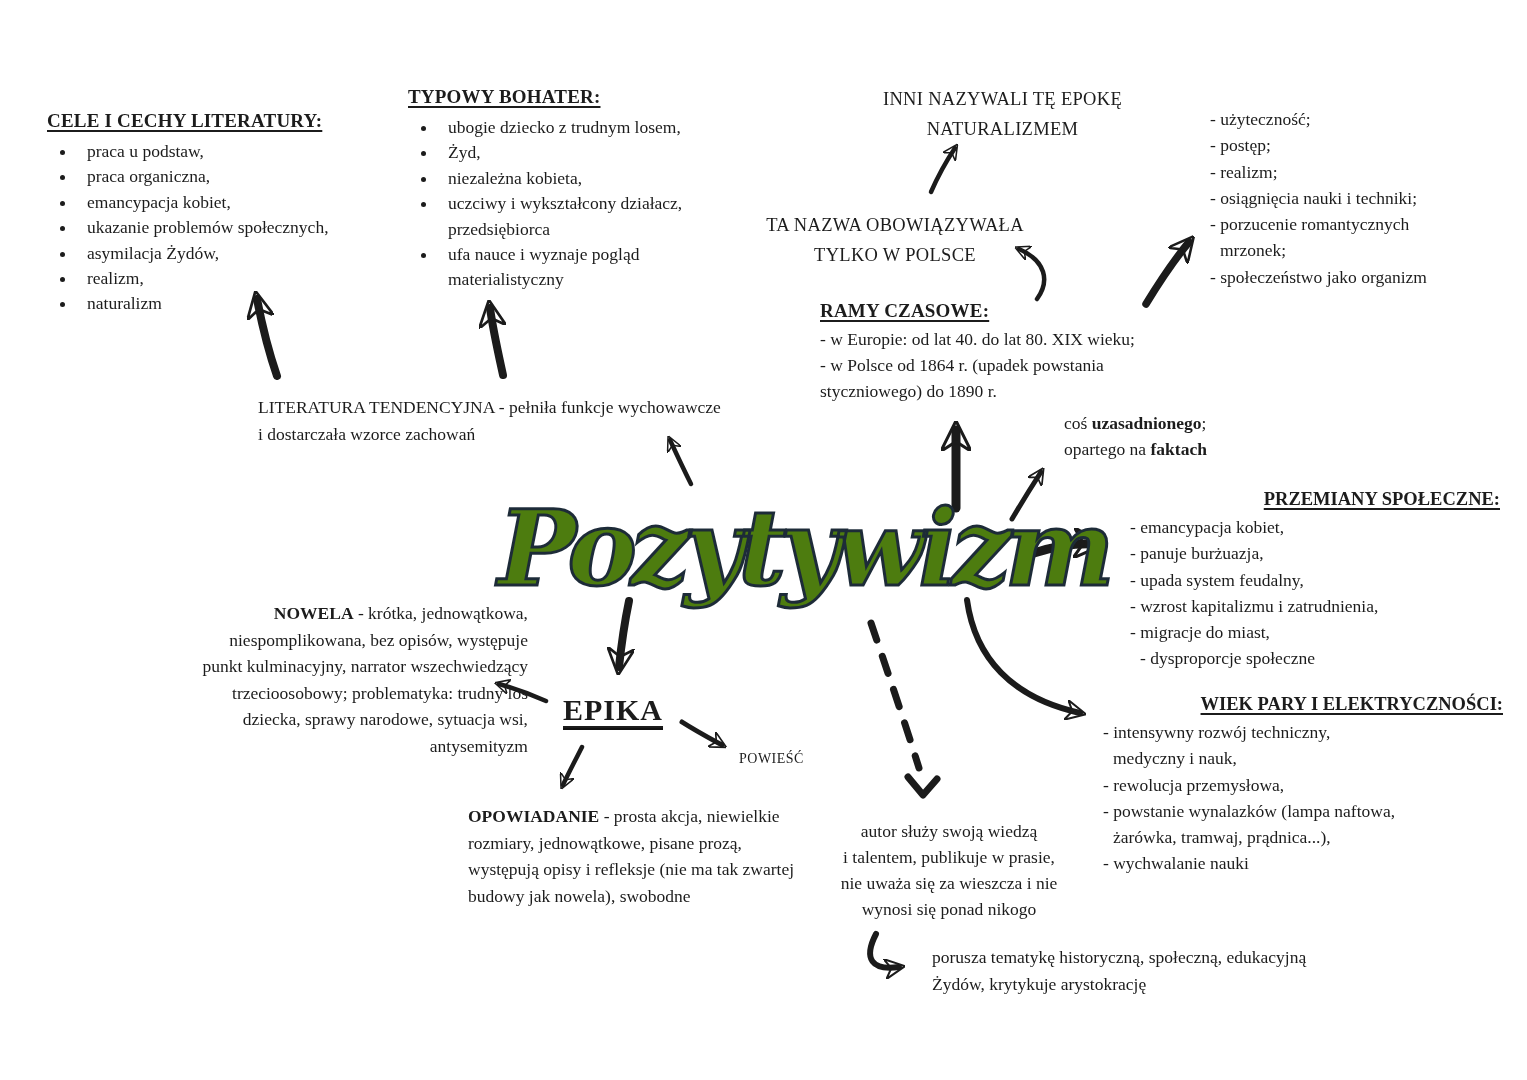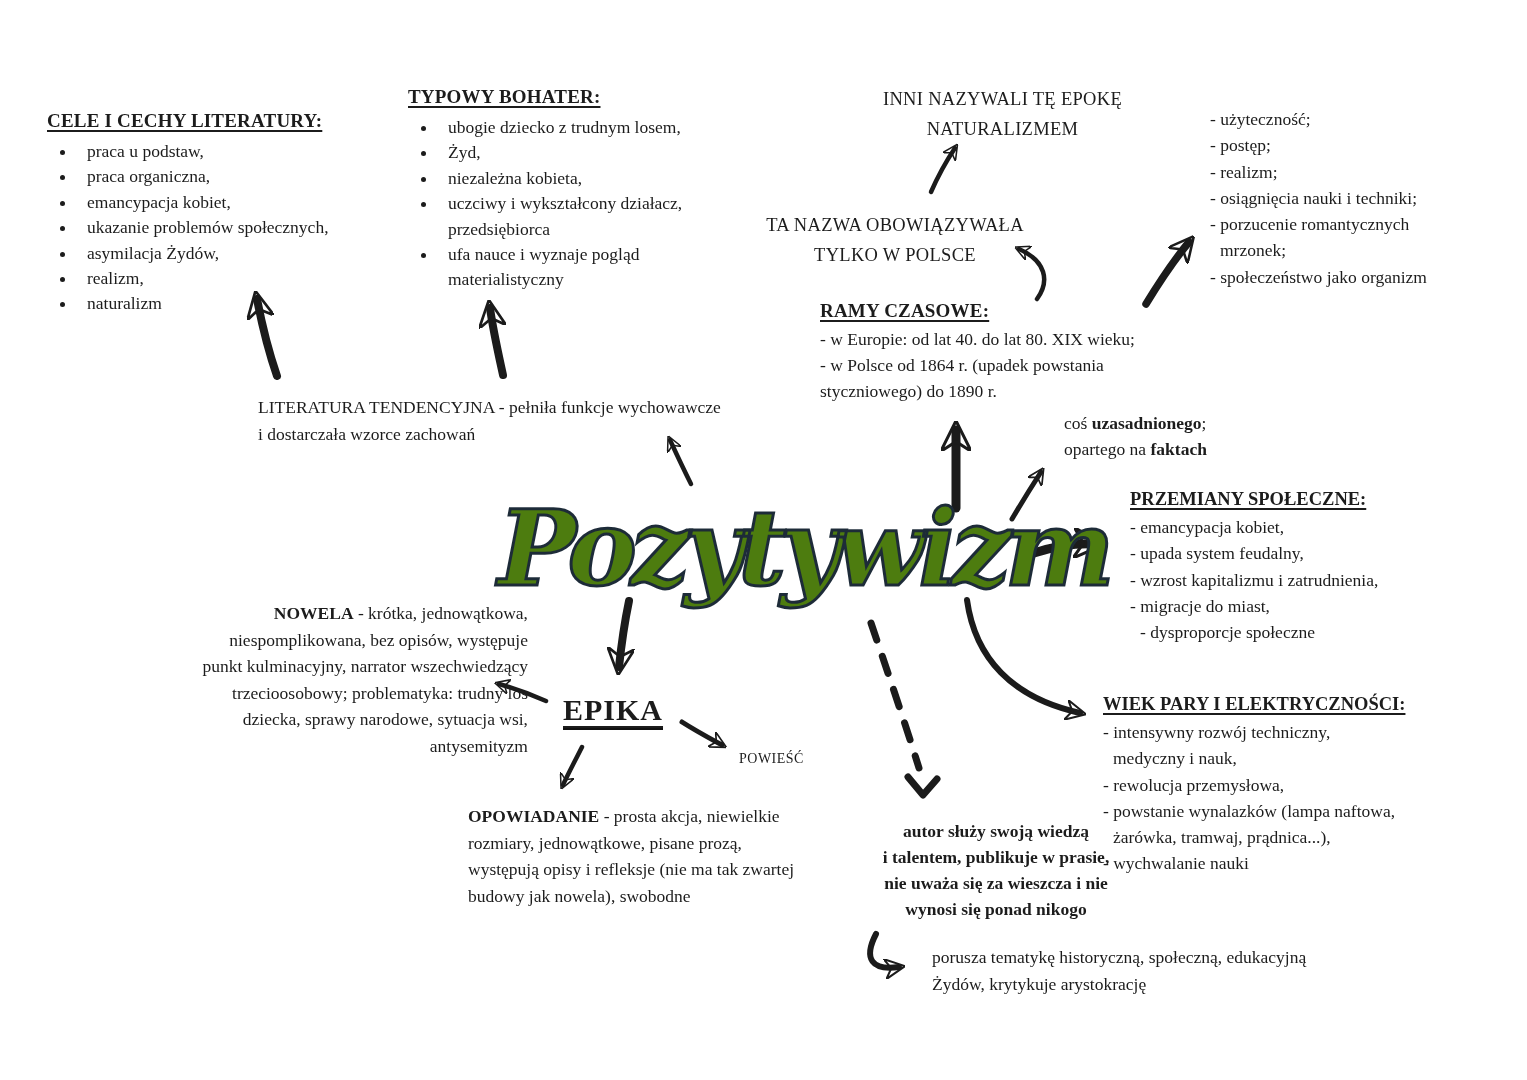--- a/index.html
+++ b/index.html
@@ -1,20 +1,20 @@
 <!DOCTYPE html>
 <html><head>
 <meta charset="utf-8">
 <style>
   html,body{margin:0;padding:0;background:#ffffff;}
   body{width:1527px;height:1080px;position:relative;overflow:hidden;
        font-family:"Liberation Serif","DejaVu Serif",serif;color:#1c1c1c;}
   .abs{position:absolute;}
   .hd{font-weight:bold;font-size:19px;text-decoration:underline;text-decoration-thickness:2px;text-underline-offset:3px;letter-spacing:.2px;}
-  .hd2{font-weight:bold;font-size:18.5px;text-decoration:underline;text-decoration-thickness:2px;text-underline-offset:3px;}
+  .hd2{font-weight:bold;font-size:18.5px;text-decoration:underline;text-decoration-thickness:2px;text-underline-offset:3px;text-align:right;}
   .body-txt{font-size:17.5px;line-height:26px;}
   ul.bul{margin:7px 0 0 0;padding-left:30px;list-style:disc outside;}
   ul.bul li{font-size:17.5px;line-height:25.4px;padding-left:10px;}
   .dash-list div{font-size:17.5px;line-height:26.3px;}
   .dash-list .cont{padding-left:10px;}
   .caps{font-size:18.5px;line-height:30px;letter-spacing:.3px;}
   .center{text-align:center;}
   .b{font-weight:bold;}
   .title-word{font-family:"DejaVu Serif",serif;font-style:italic;font-weight:bold;
       font-size:104px;letter-spacing:-6px;line-height:150px;color:#4d7c0f;
@@ -117,20 +117,21 @@
 </div>
 
 <div class="abs center" style="left:498px;top:474px;width:540px;">
   <span class="title-word">Pozytywizm</span>
 </div>
 
 <div class="abs" style="left:1130px;top:489px;width:370px;">
   <div class="hd2">PRZEMIANY SPOŁECZNE:</div>
   <div class="dash-list" style="margin-top:4px;">
     <div>- emancypacja kobiet,</div>
+    <div>- panuje burżuazja,</div>
     <div>- upada system feudalny,</div>
     <div>- wzrost kapitalizmu i zatrudnienia,</div>
     <div>- migracje do miast,</div>
     <div class="cont">- dysproporcje społeczne</div>
   </div>
 </div>
 
 <div class="abs" style="left:1103px;top:694px;width:400px;">
   <div class="hd2">WIEK PARY I ELEKTRYCZNOŚCI:</div>
   <div class="dash-list" style="margin-top:4px;">
@@ -152,21 +153,21 @@
 </div>
 
 <div class="abs" style="left:739px;top:749px;">
   <span class="powiesc">POWIEŚĆ</span>
 </div>
 
 <div class="abs body-txt" style="left:443px;top:803px;width:330px;line-height:26.5px;margin-left:25px;">
   <span class="b">OPOWIADANIE</span><span> - prosta akcja, niewielkie rozmiary, jednowątkowe, pisane prozą, występują opisy i refleksje (nie ma tak zwartej budowy jak nowela), swobodne</span>
 </div>
 
-<div class="abs center body-txt" style="left:852px;top:818px;width:288px;font-weight:bold;">
+<div class="abs center body-txt" style="left:805px;top:818px;width:288px;">
   <div>autor służy swoją wiedzą</div>
   <div>i talentem, publikuje w prasie,</div>
   <div>nie uważa się za wieszcza i nie</div>
   <div>wynosi się ponad nikogo</div>
 </div>
 
 <div class="abs body-txt" style="left:932px;top:944px;width:520px;line-height:27px;">
   <div>porusza tematykę historyczną, społeczną, edukacyjną</div>
   <div>Żydów, krytykuje arystokrację</div>
 </div>

